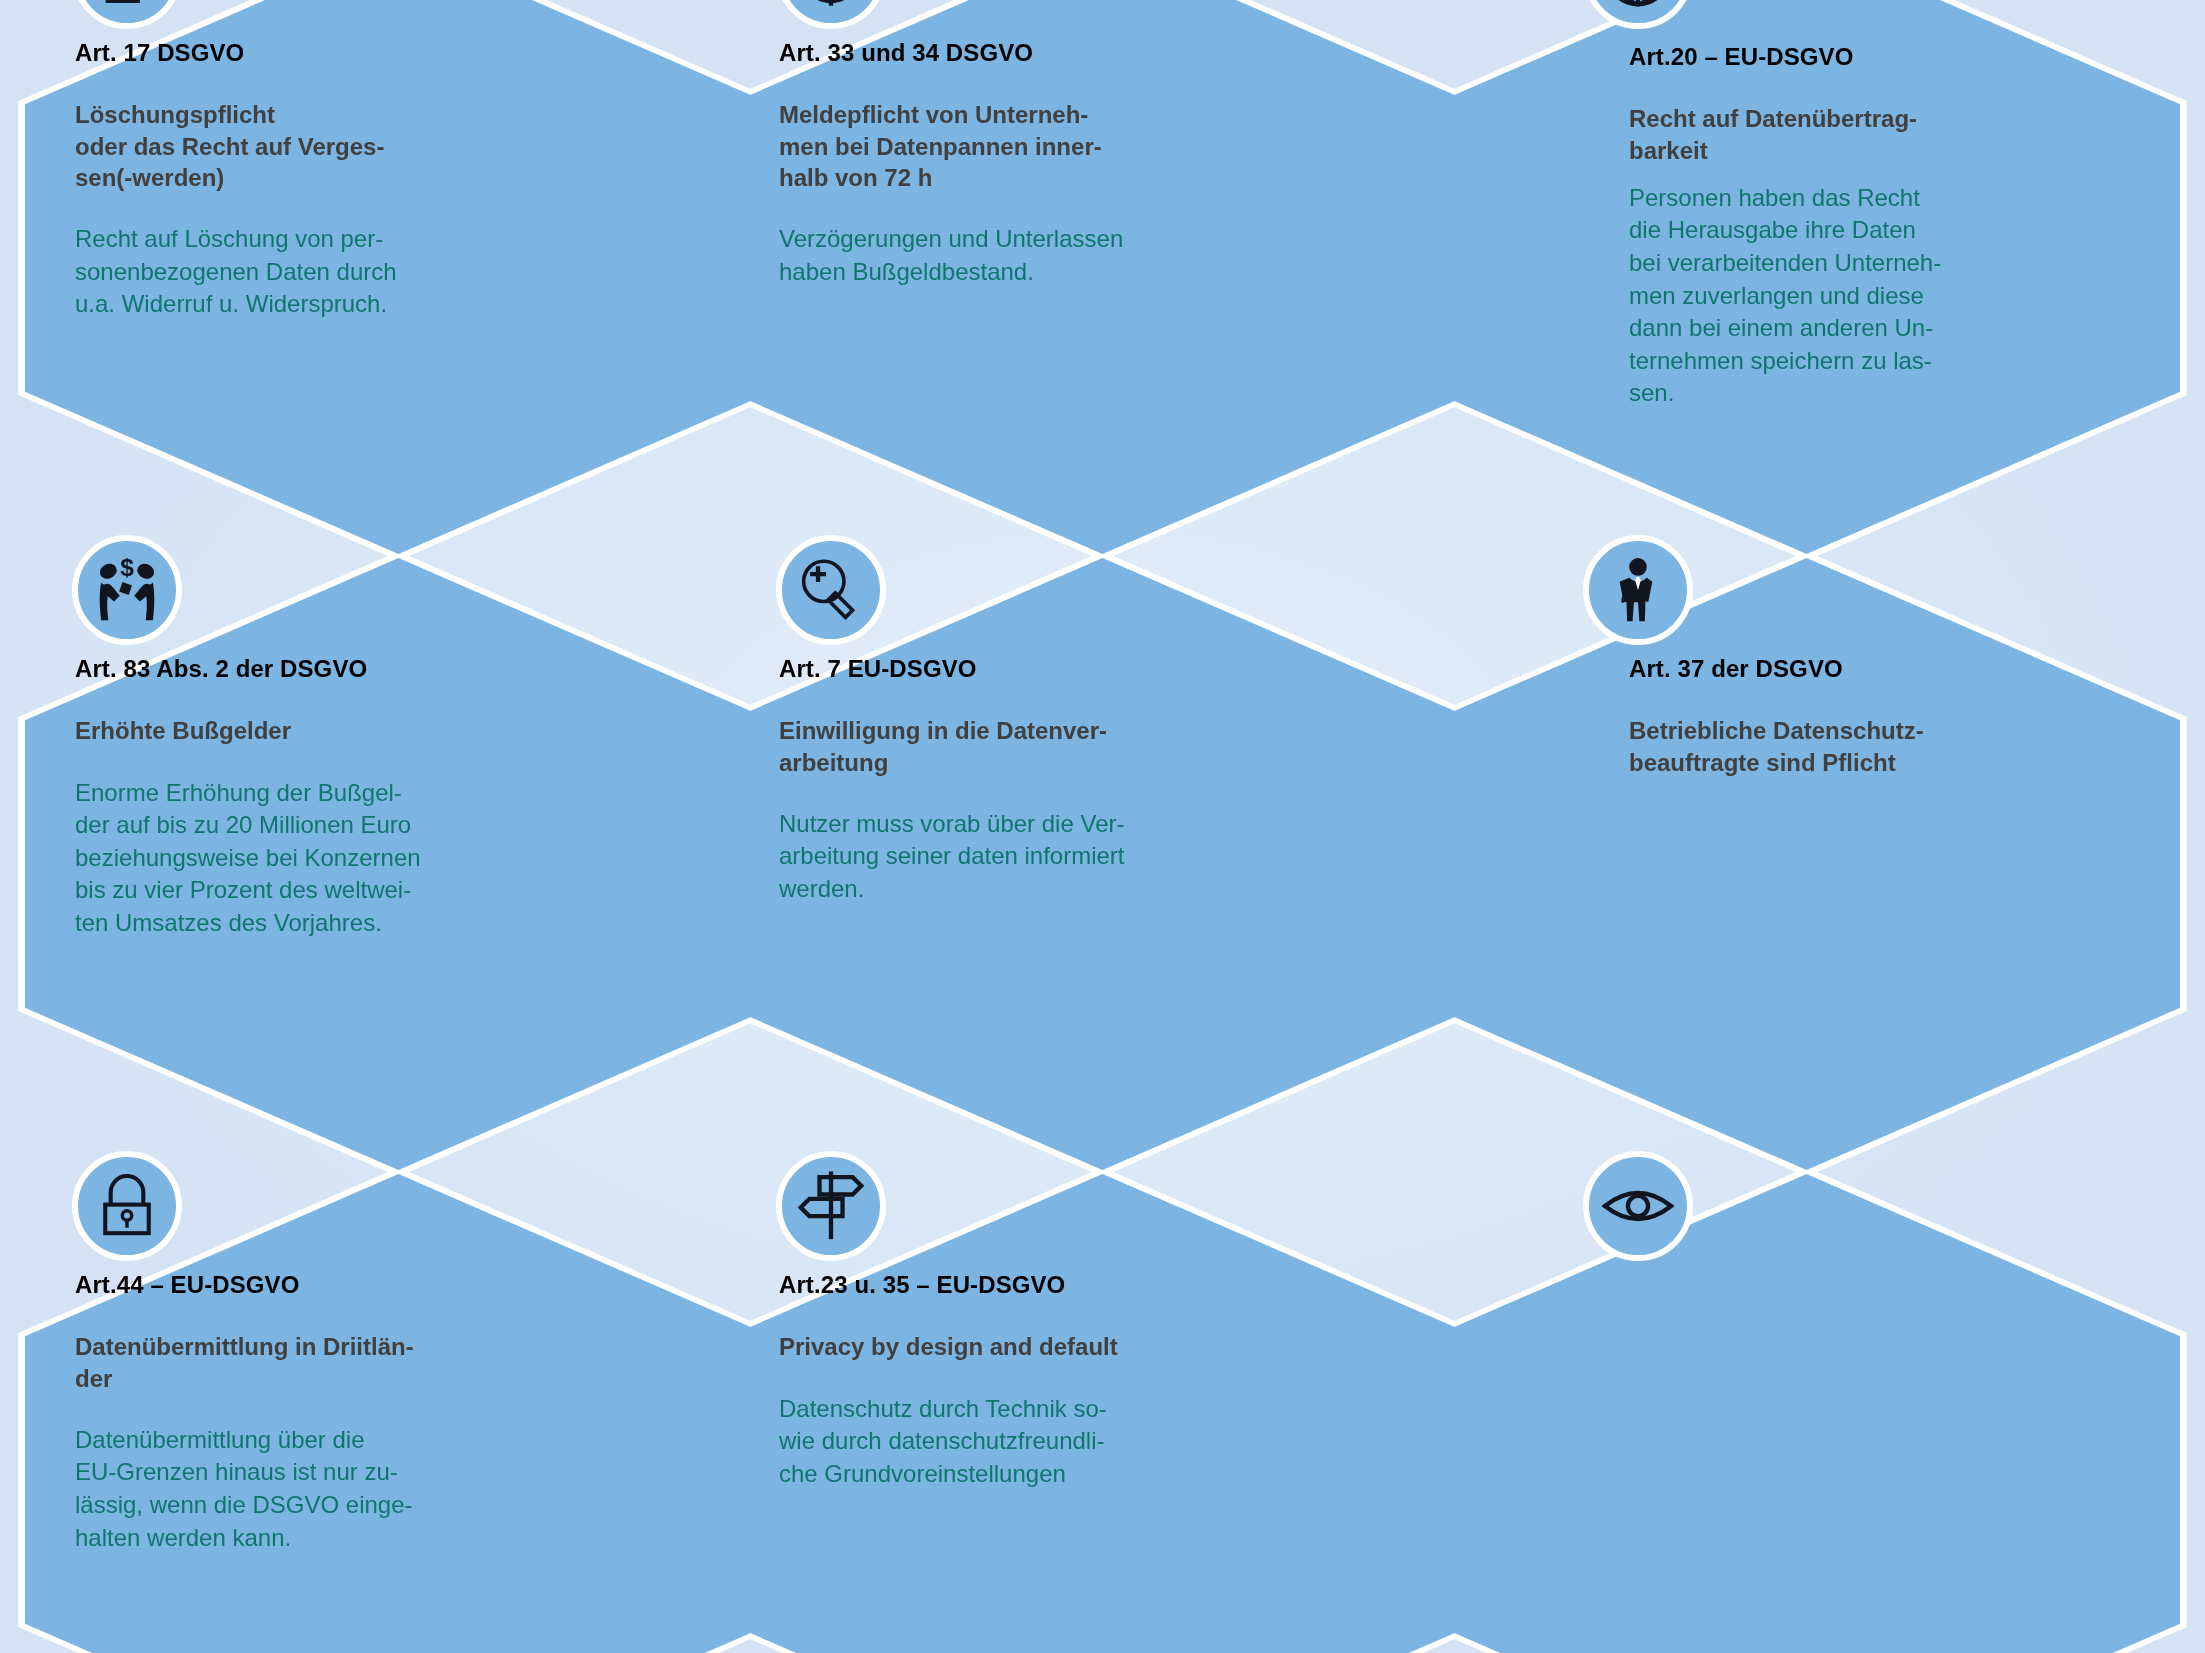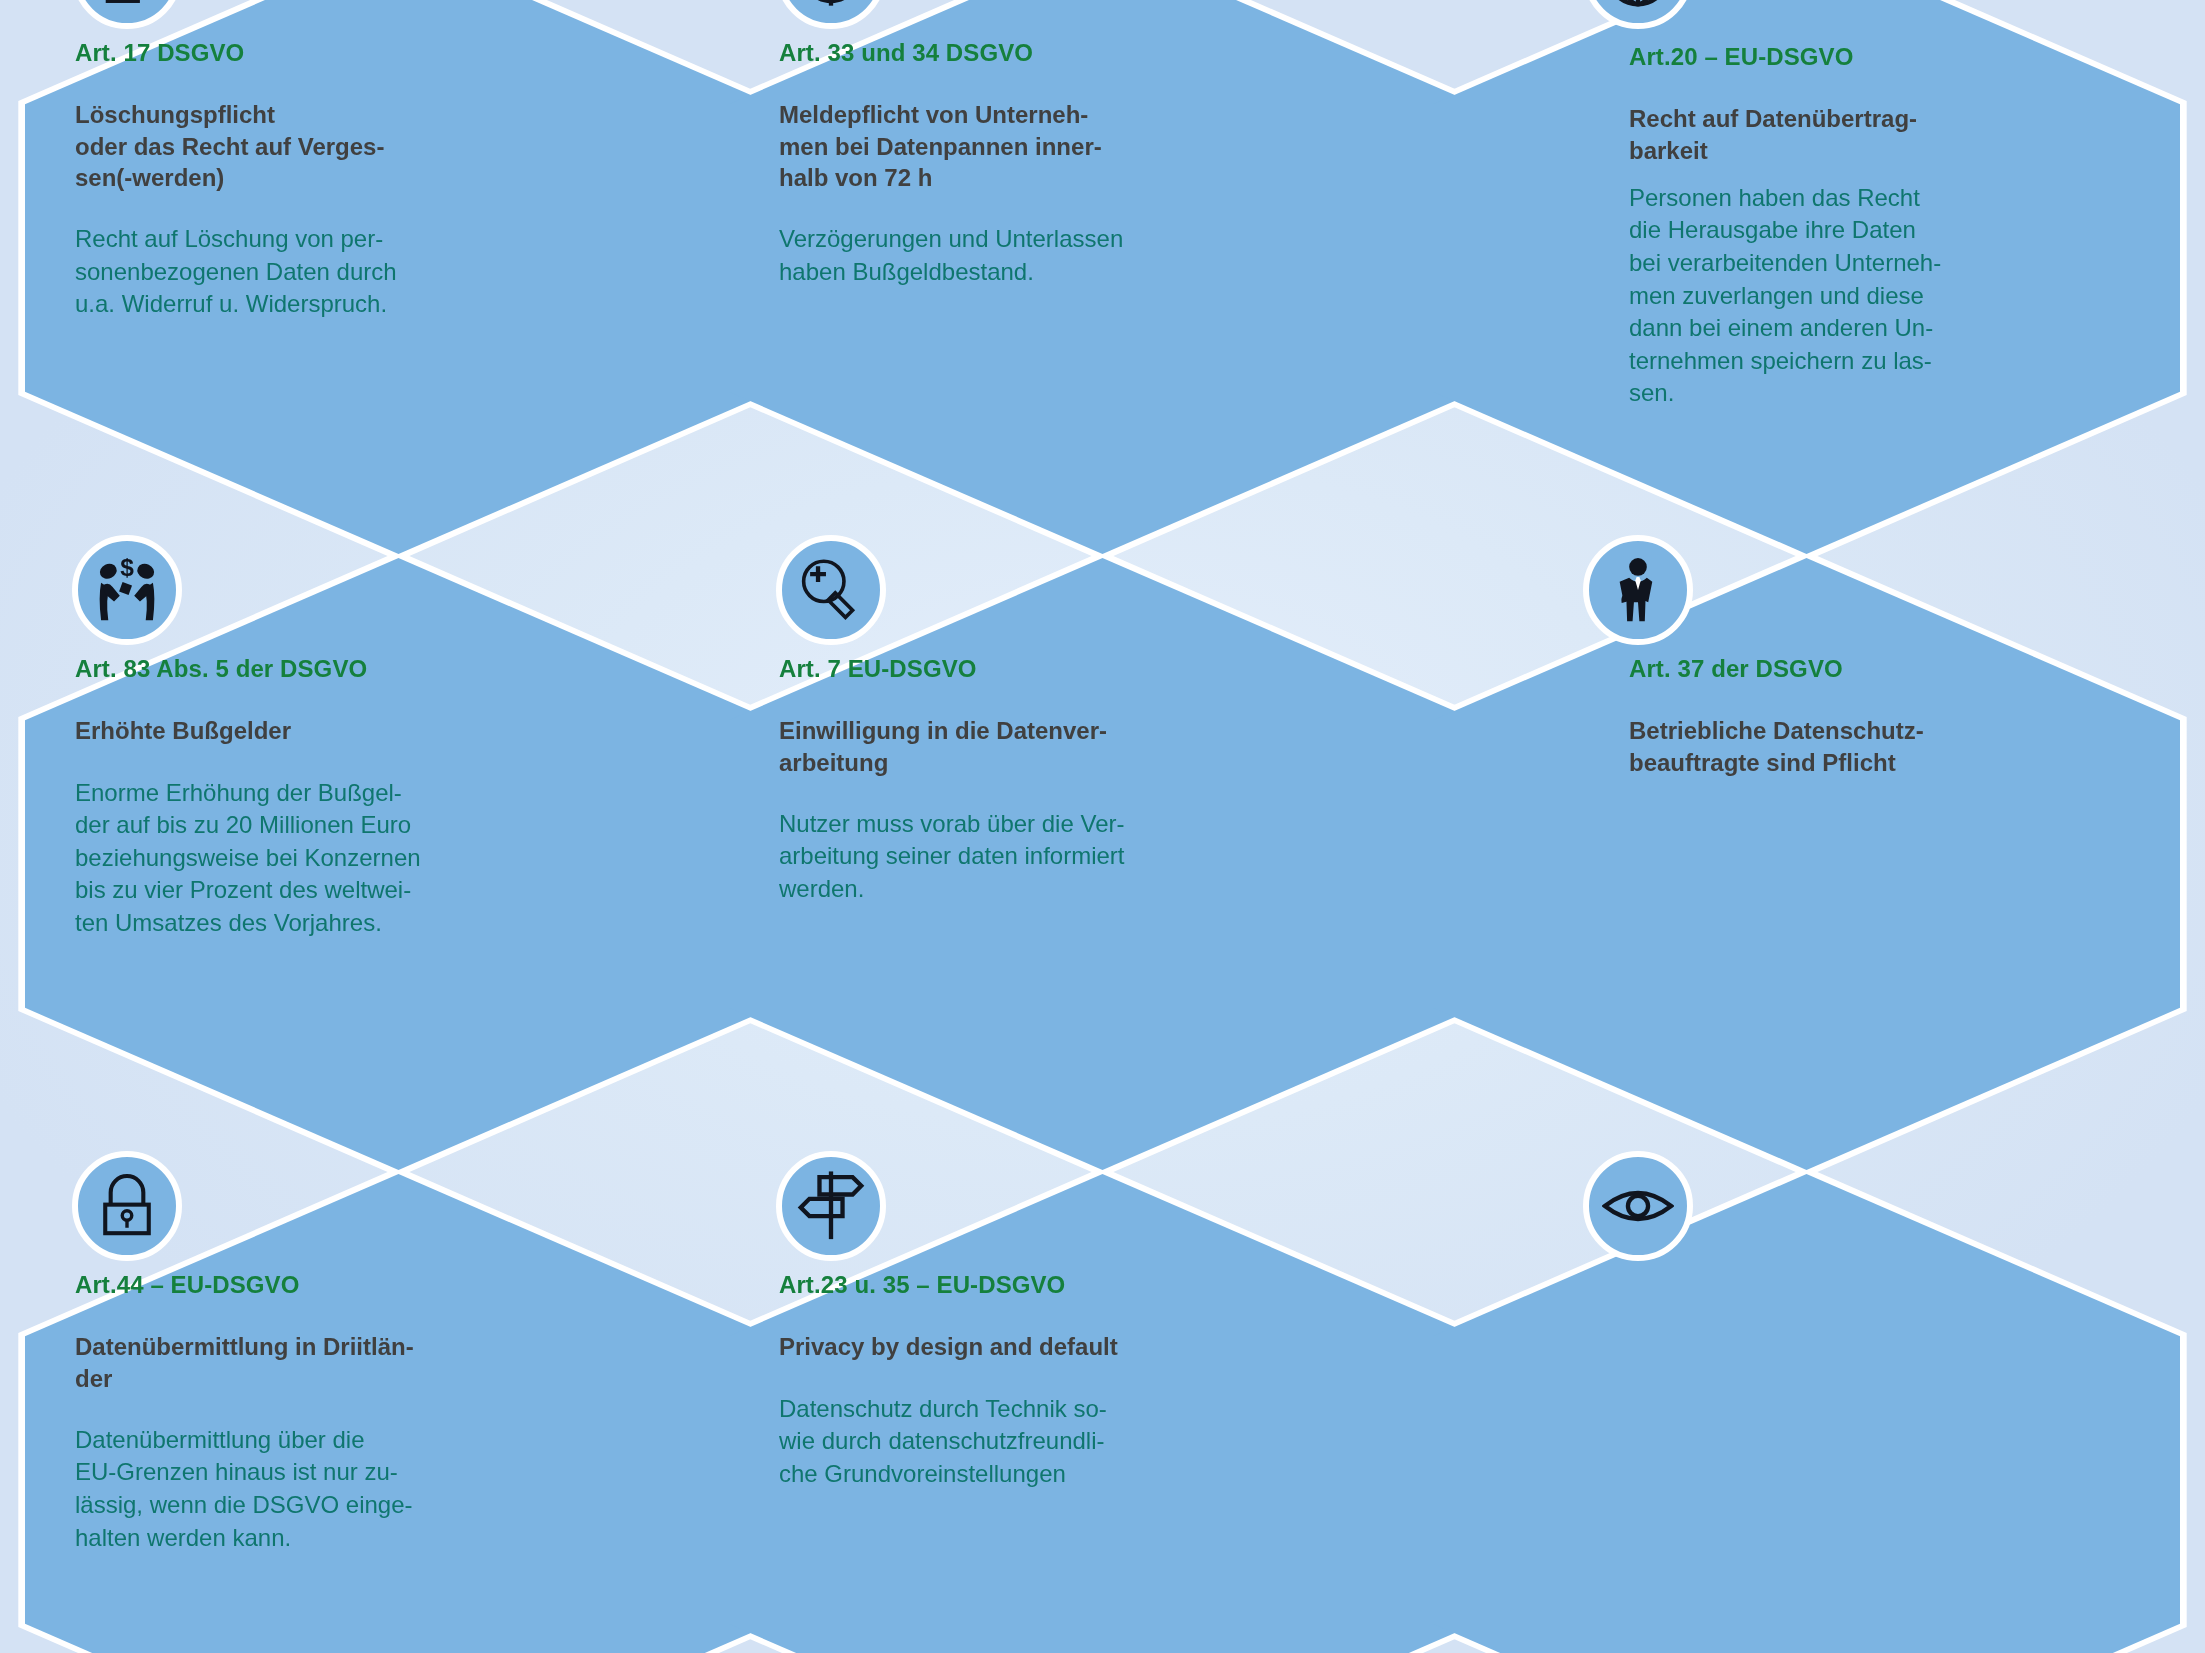--- a/index.html
+++ b/index.html
@@ -56,21 +56,21 @@
 
   
   .txt{
     position:absolute;
     left:50px;
     top:97px;
     width:522px;
     z-index:4;
   }
   .art{
-    color:#15803d;
+    color:#000000;
     font-size:24px;
     font-weight:bold;
     line-height:1.18;
     letter-spacing:0.1px;
     margin:0 0 32px 0;
     white-space:pre-line;
   }
   .head{
     color:#404040;
     font-size:24px;
@@ -183,21 +183,21 @@
         <ellipse cx="24" cy="24" rx="12" ry="10" fill="#10151f" transform="rotate(-25 24 24)"></ellipse>
         <ellipse cx="76" cy="24" rx="12" ry="10" fill="#10151f" transform="rotate(25 76 24)"></ellipse>
         <path d="M14 40 Q10 60 14 92 L24 92 Q20 62 26 48 Z" fill="#10151f"></path>
         <path d="M86 40 Q90 60 86 92 L76 92 Q80 62 74 48 Z" fill="#10151f"></path>
         <path d="M16 44 q8 -6 14 2 l10 12 -8 8 -12 -10 Z" fill="#10151f"></path>
         <path d="M84 44 q-8 -6 -14 2 l-10 12 8 8 12 -10 Z" fill="#10151f"></path>
         <rect x="41" y="41" width="14" height="14" fill="#10151f" transform="rotate(20 48 48)"></rect>
       </svg>
     </div>
     <div class="txt">
-      <p class="art">Art. 83 Abs. 5 der DSGVO</p>
+      <p class="art">Art. 83 Abs. 2 der DSGVO</p>
       <p class="head">Erhöhte Bußgelder</p>
       <p class="body">Enorme Erhöhung der Bußgel-
 der auf bis zu 20 Millionen Euro
 beziehungsweise bei Konzernen
 bis zu vier Prozent des weltwei-
 ten Umsatzes des Vorjahres.</p>
     </div>
   </div>
 
   <div class="hex" style="left:729px; top:558px;">

